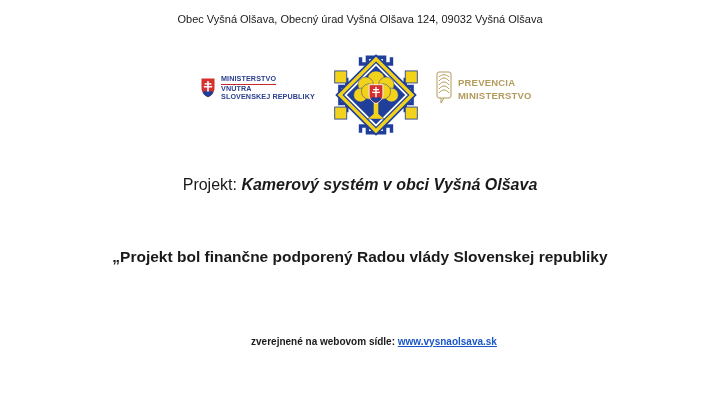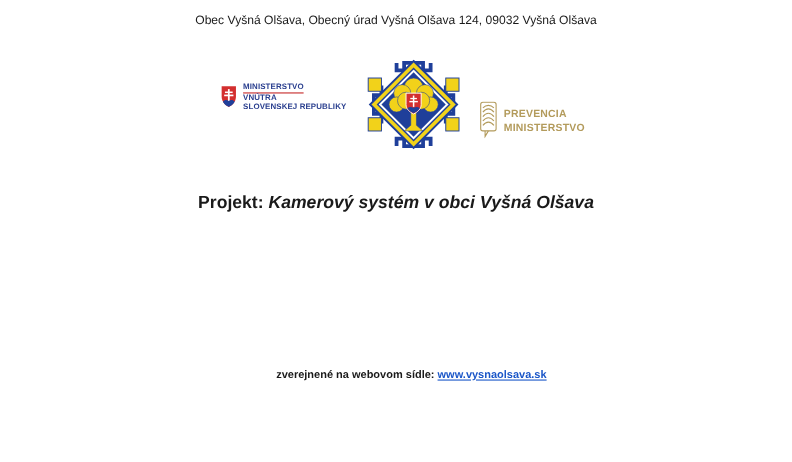--- a/index.html
+++ b/index.html
@@ -4,25 +4,25 @@
 <style>
   html, body { margin:0; padding:0; background:#ffffff; }
   body { width:720px; height:420px; position:relative; overflow:hidden; font-family:"Liberation Sans", "DejaVu Sans", sans-serif; color:#1a1a1a; }
   .header-line { position:absolute; top:13px; left:0; width:720px; text-align:center; font-size:11px; font-weight:normal; letter-spacing:0; }
   .logos { position:absolute; top:52px; left:0; width:720px; height:90px; }
   .mvsr { position:absolute; left:200px; top:22px; width:120px; height:40px; }
   .mvsr .shield { position:absolute; left:0; top:3px; width:16px; height:22px; }
   .mvsr .txt { position:absolute; left:21px; top:1px; font-size:7.2px; line-height:8.6px; font-weight:bold; color:#2a3f8f; letter-spacing:0.1px; }
   .mvsr .txt .l1 { border-bottom:1px solid #c62828; display:inline-block; padding-bottom:0px; }
   .emblem { position:absolute; left:333px; top:0px; width:86px; height:86px; }
-  .prev { position:absolute; left:436px; top:40px; width:100px; height:40px;text-decoration:underline; }
+  .prev { position:absolute; left:436px; top:19px; width:100px; height:40px;text-decoration:underline; }
   .prev .fp { position:absolute; left:0; top:0; width:16px; height:34px; }
   .prev .txt { position:absolute; left:22px; top:5px; font-size:9.5px; line-height:13px; font-weight:bold; color:#b39b5c; letter-spacing:0.2px; }
   .project { position:absolute; top:176px; left:0; width:720px; text-align:center; font-size:16px; }
-  .project .lbl { font-weight:bold; }
+  .project .lbl { font-weight:normal; }
   .project .name { font-weight:bold;font-style:italic; }
   .quote { position:absolute; top:243px; left:0; width:720px; text-align:center; font-size:15.5px; font-weight:bold; line-height:27px; }
   .published { position:absolute; top:336px; left:14px; width:720px; text-align:center; font-size:10px; font-weight:bold; }
   .published a { color:#1a56c8; text-decoration:underline; }
 </style>
 </head>
 <body>
 
 <div class="header-line">Obec Vyšná Olšava, Obecný úrad Vyšná Olšava 124, 09032 Vyšná Olšava</div>
 
@@ -102,17 +102,18 @@
       <span>MINISTERSTVO</span>
     </div>
   </div>
 </div>
 
 <div class="project">
   <span class="lbl">Projekt: </span><span class="name">Kamerový systém v obci Vyšná Olšava</span>
 </div>
 
 <div class="quote">
+  <div>„Projekt bol finančne podporený Radou vlády Slovenskej republiky</div>
 </div>
 
 <div class="published">
   <span>zverejnené na webovom sídle: </span><a href="#">www.vysnaolsava.sk</a>
 </div>
 
 </body></html>

